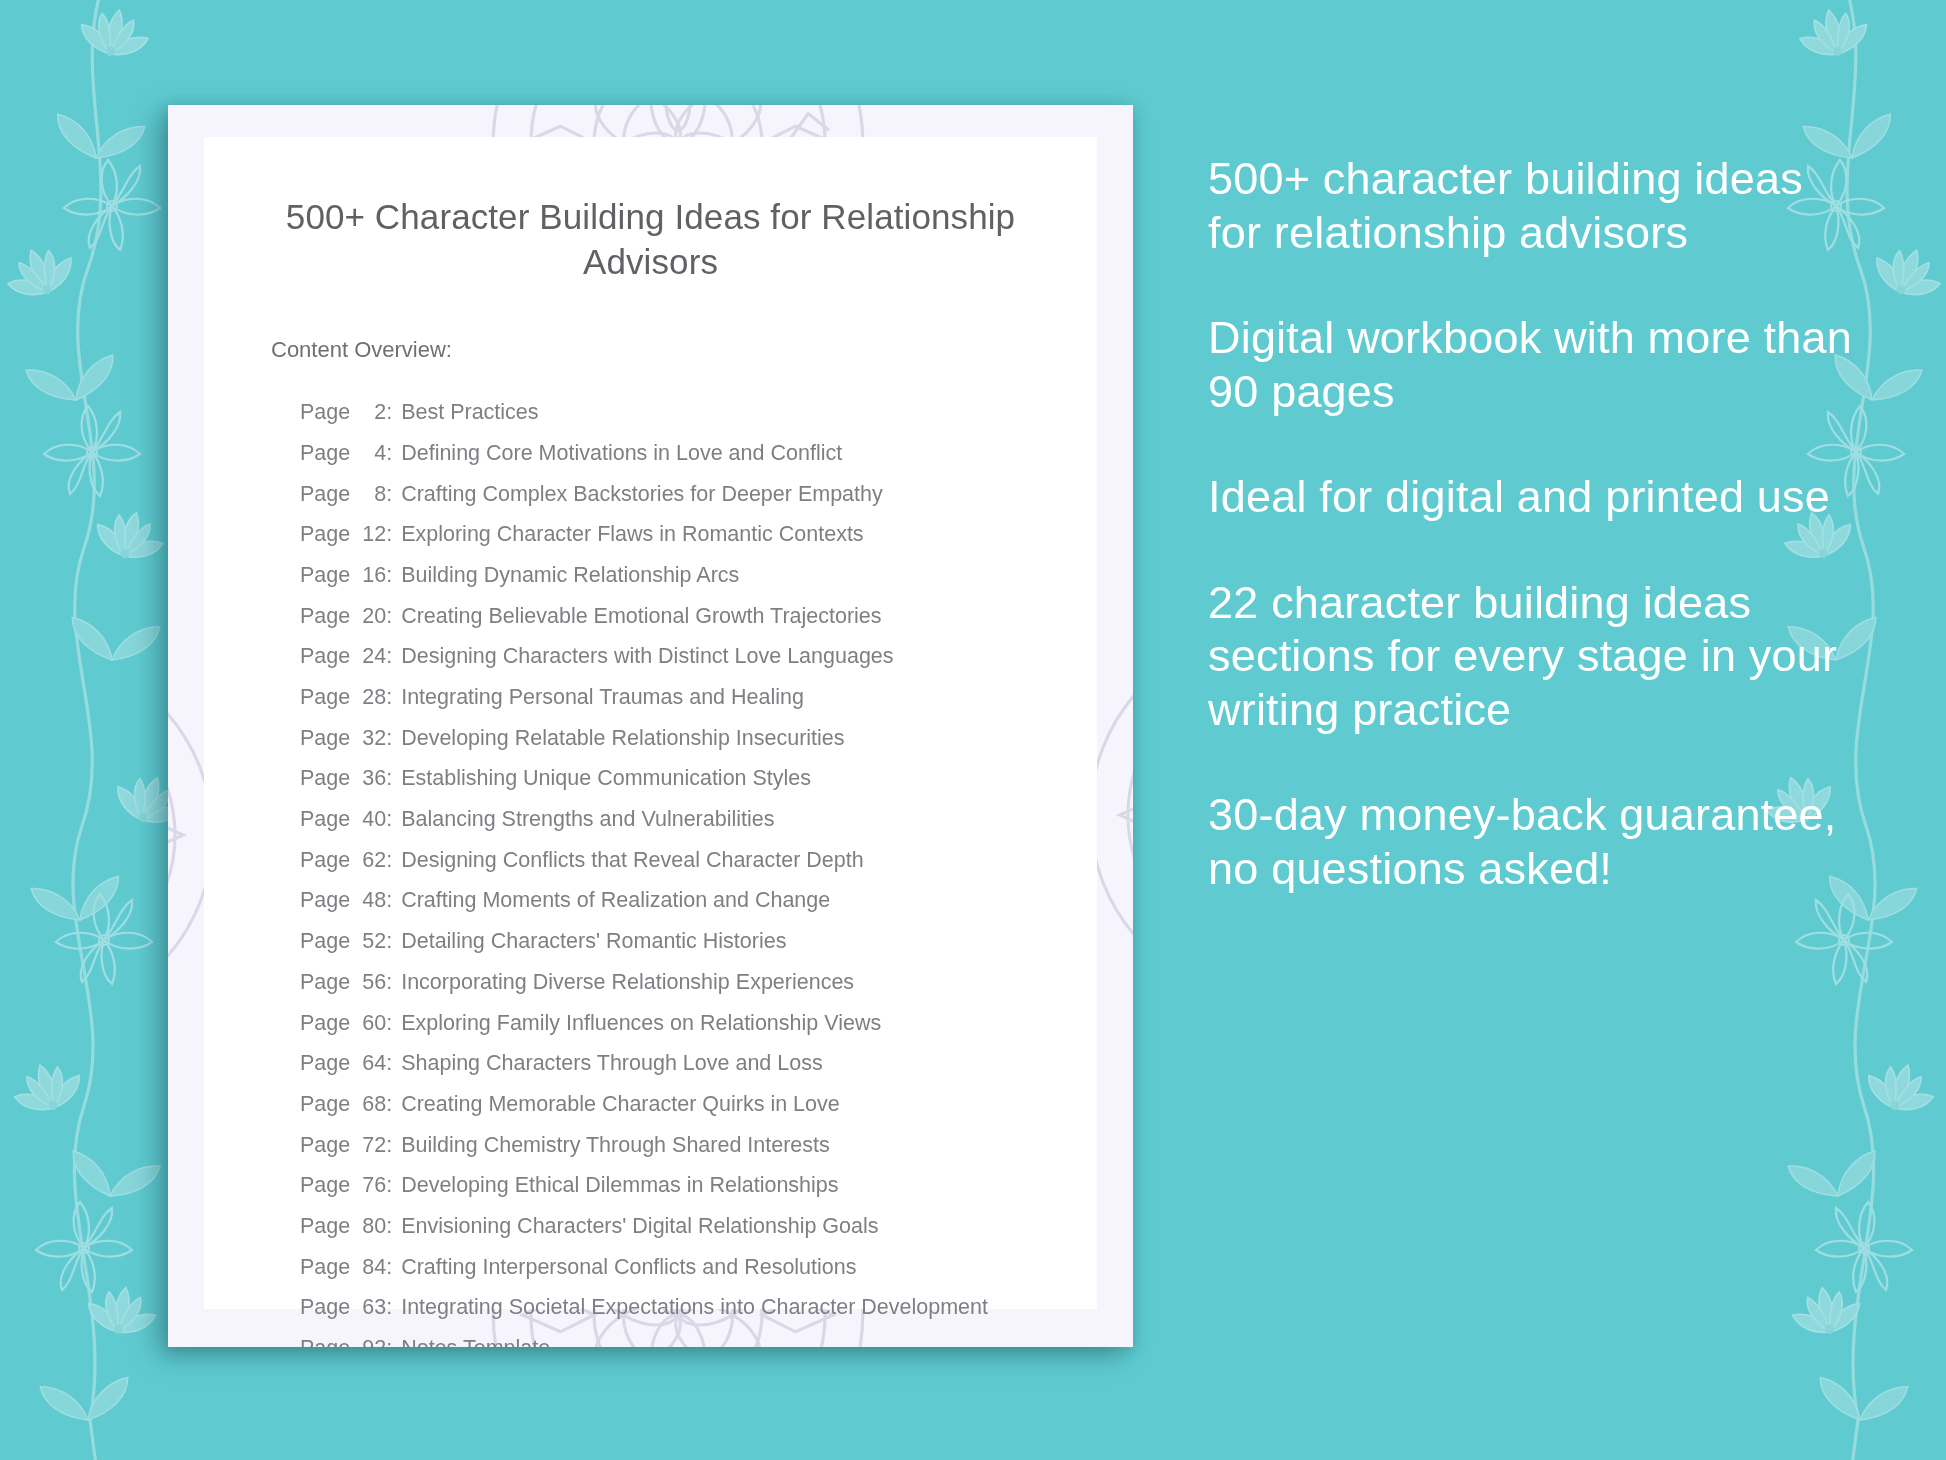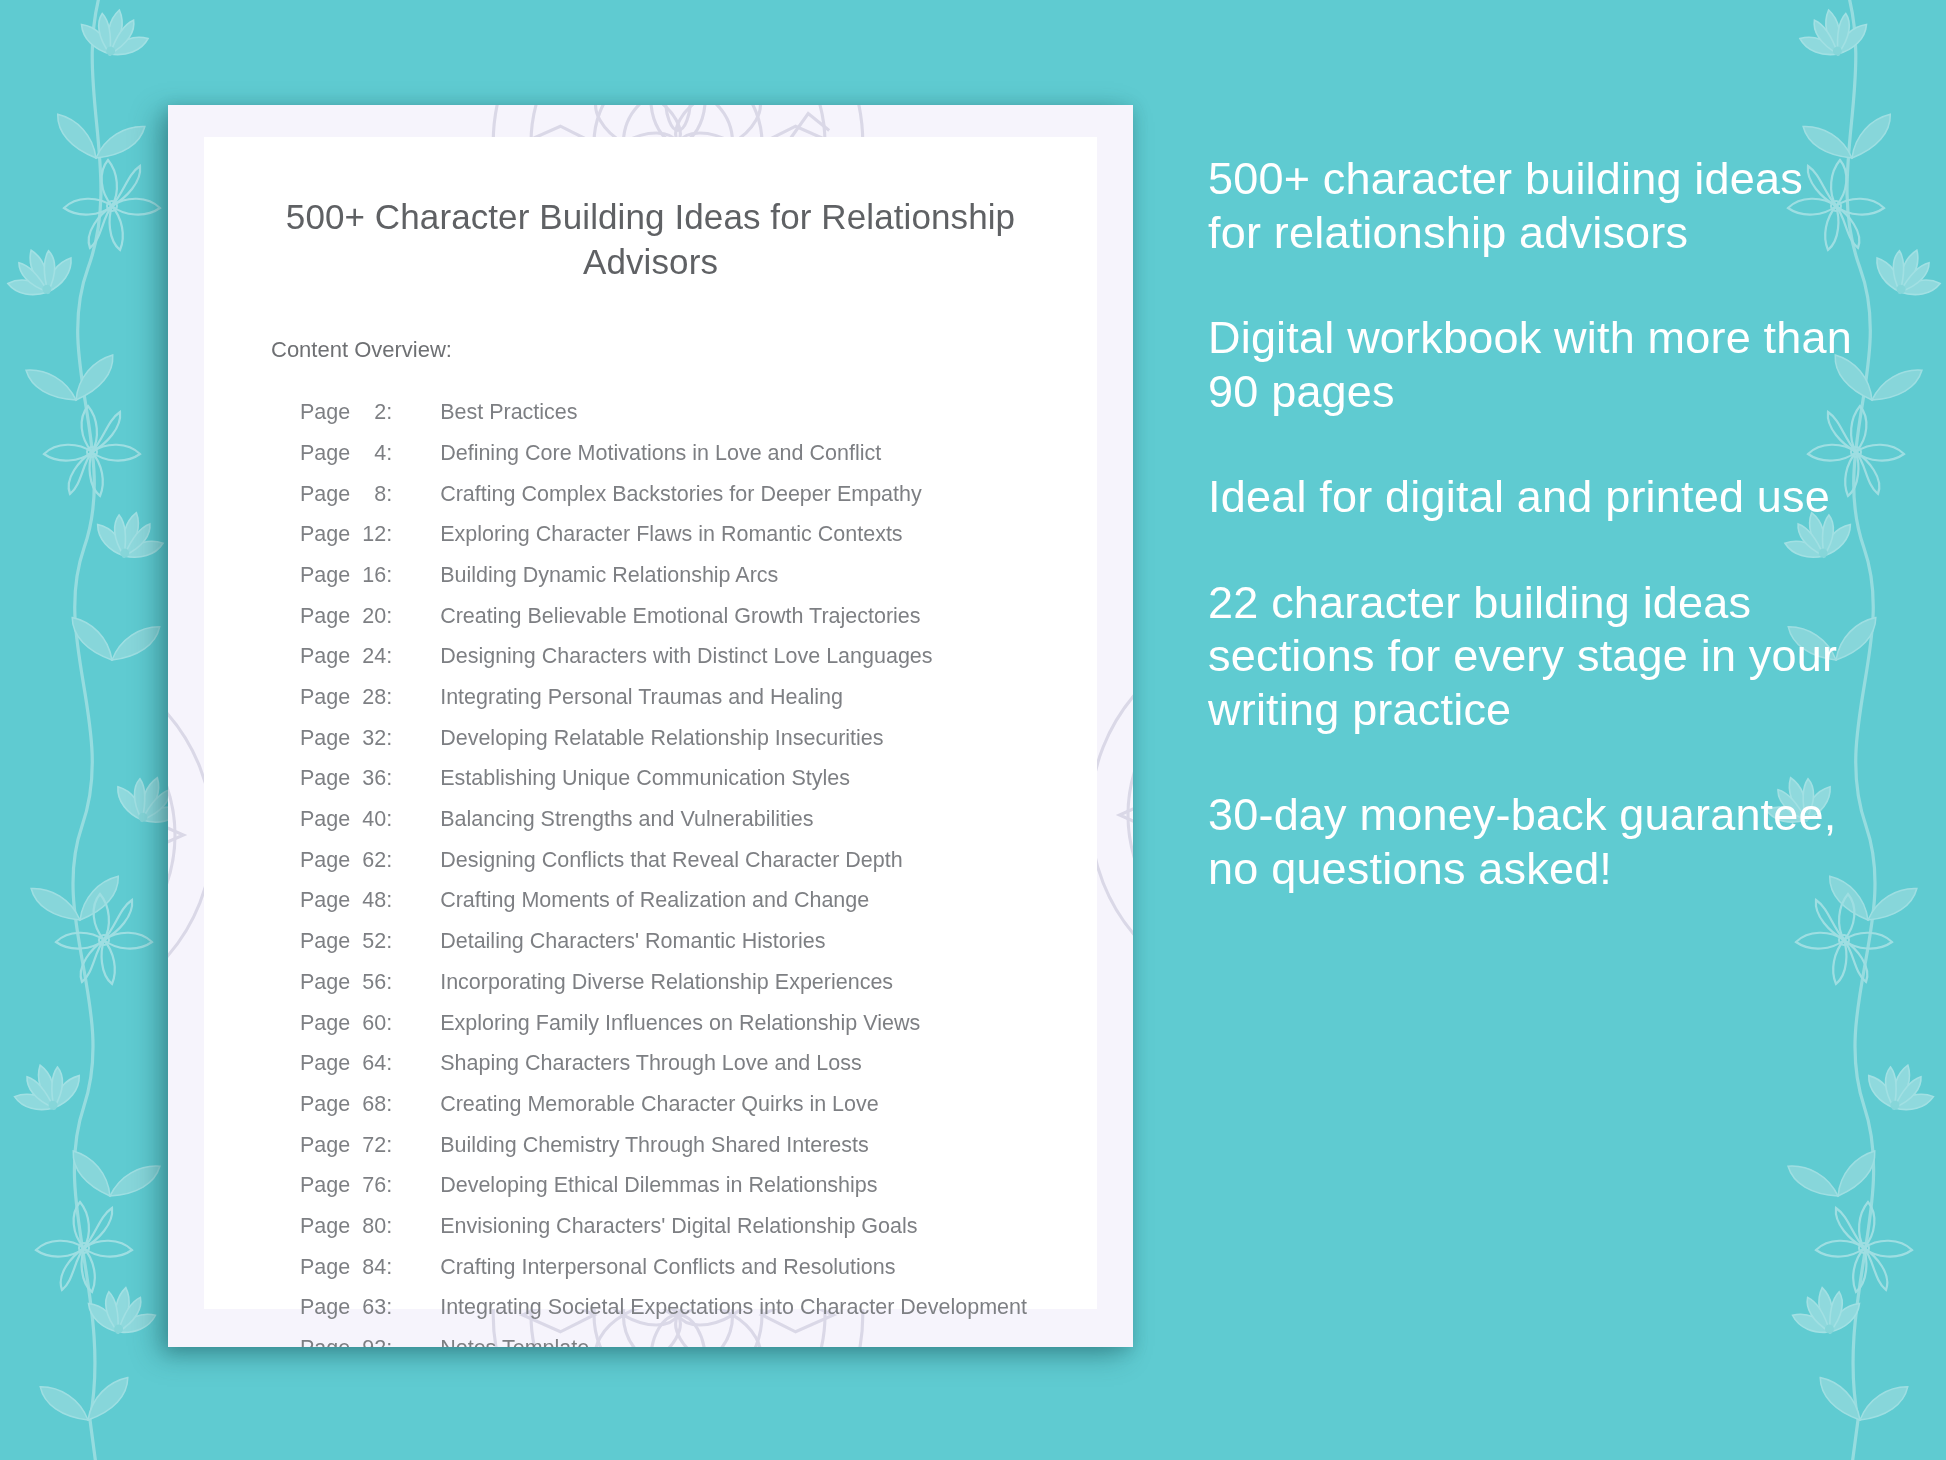--- a/index.html
+++ b/index.html
@@ -92,34 +92,33 @@
     list-style: none;
   }
 
   .toc-row {
     display: flex;
     font-size: 21.5px;
     color: #7d7f83;
     line-height: 1;
     padding: 9.6px 0;
     white-space: nowrap;
-    gap: 48px;
   }
 
   .toc-page {
     display: inline-block;
     min-width: 86px;
     text-align: left;
   }
   .toc-page .pg-num {
     display: inline-block;
     width: 30px;
     text-align: right;
   }
-  .toc-label { }
+  .toc-label { margin-left: 9px; }
 
   
   .bullets {
     position: absolute;
     left: 1208px;
     top: 152px;
     width: 645px;
     z-index: 4;
   }
 

